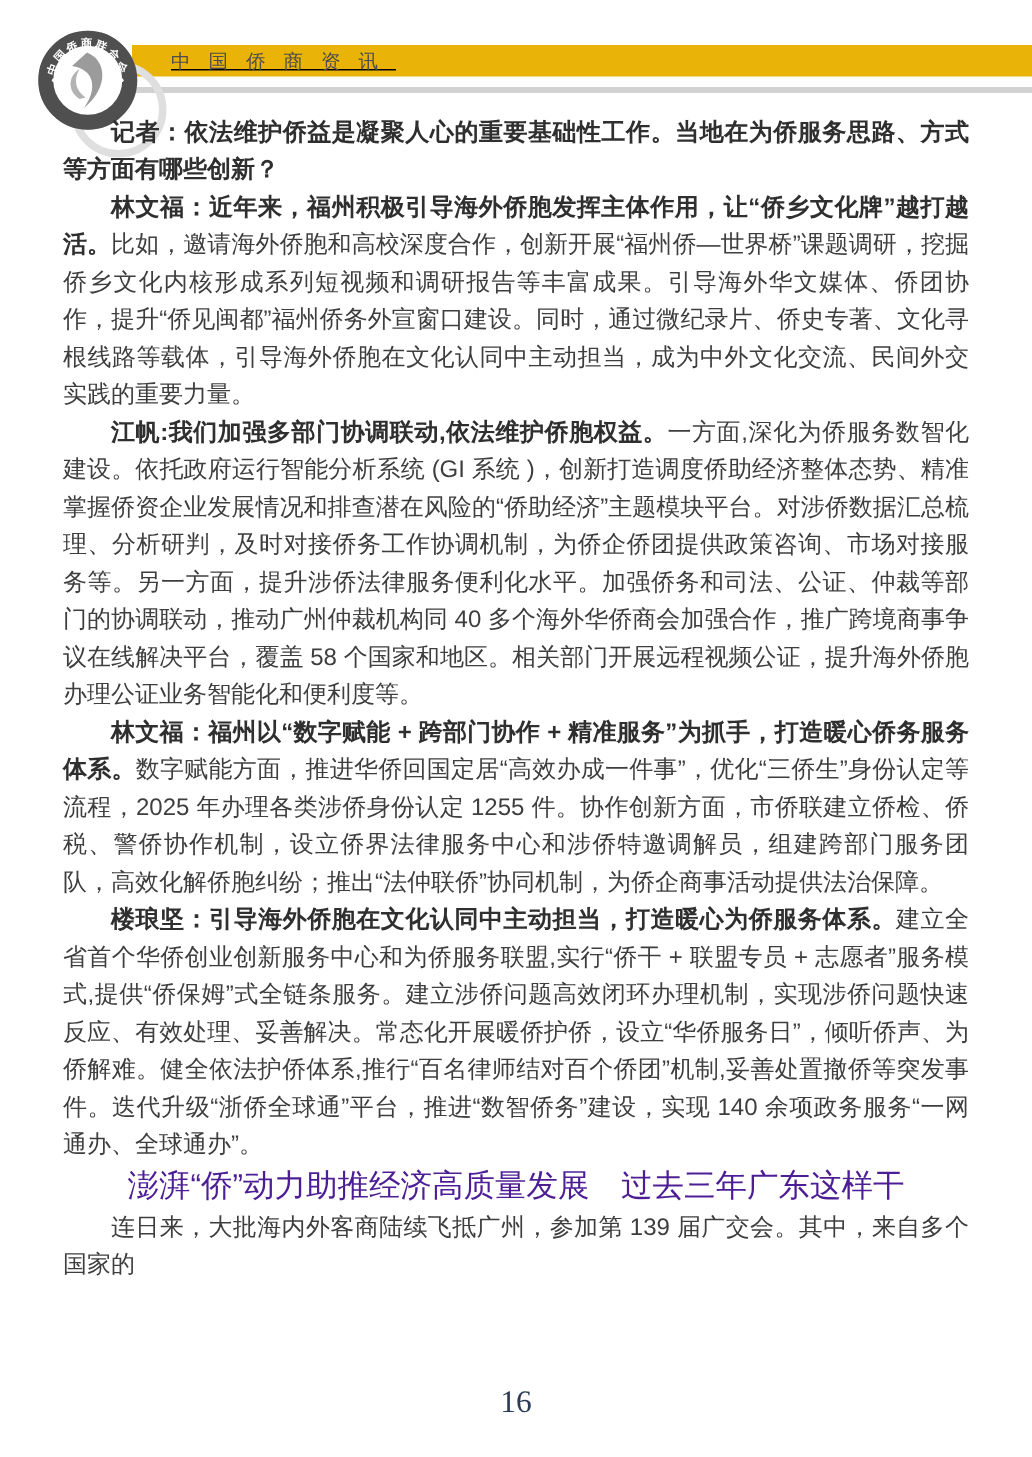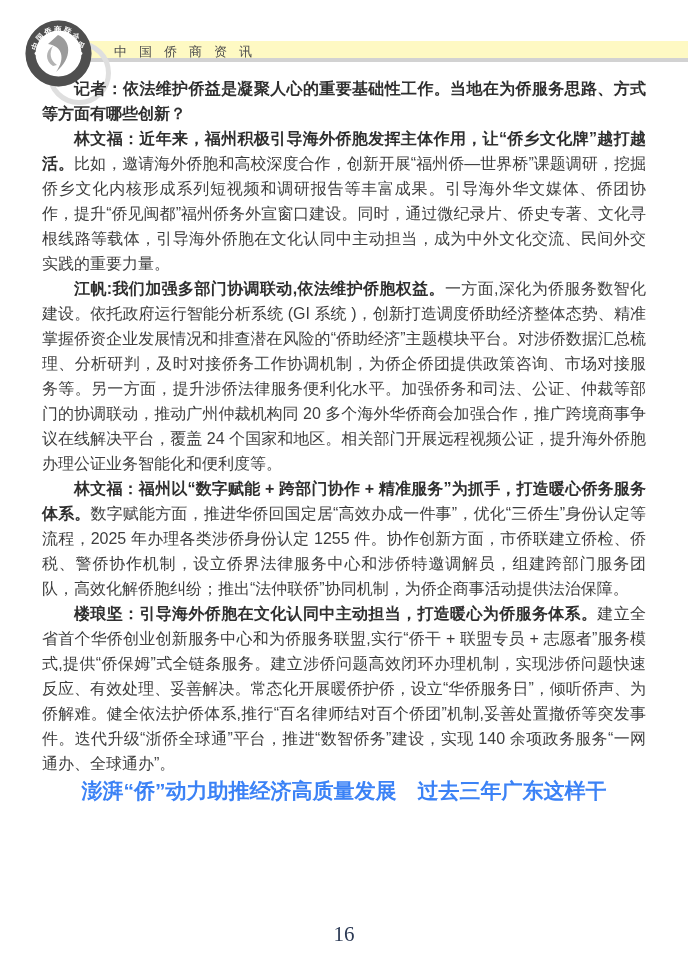--- a/index.html
+++ b/index.html
@@ -1,36 +1,36 @@
 <!DOCTYPE html>
 <html><head>
 <meta charset="utf-8">
 <style>
   html,body{margin:0;padding:0;background:#ffffff;}
   .page{position:relative;width:688px;height:971px;background:#ffffff;overflow:hidden;
         font-family:"Liberation Sans","DejaVu Sans",sans-serif;}
 
   
-  .masthead-bar{position:absolute;left:88px;right:0;top:41px;height:21px;background:#fef9c3;}
+  .masthead-bar{position:absolute;left:88px;right:0;top:30px;height:21px;background:#eab308;text-decoration:underline;}
   .masthead-text{display:block;line-height:21px;padding-left:26px;font-size:13px;
                  letter-spacing:12px;color:#4d4d4d;white-space:nowrap;}
   .masthead-line{position:absolute;left:88px;right:0;top:58px;height:4px;background:#d2d2d2;}
   .logo-backring{position:absolute;left:47px;top:41px;width:54px;height:54px;border:5px solid #dfdfdf;
                  border-radius:50%;background:transparent;}
   .logo-badge{position:absolute;left:25px;top:20px;width:67px;height:67px;}
 
   
   .article{position:absolute;left:42px;width:604px;top:76px;font-size:16px;line-height:25px;
            color:#3e3e3e;text-align:justify;}
   .article p{margin:0;}
   .article p.indent{text-indent:2em;}
   .article .b{font-weight:bold;color:#2f2f2f;}
   .article p.source{text-align:right;}
   .section-title{margin:38px 0 22px 0;text-align:center;font-size:21px;line-height:30px;
-                 font-weight:bold;color:#3b82f6;text-indent:0;}
+                 font-weight:normal;color:#4c1d95;text-indent:0;}
 
   
   .page-number{position:absolute;left:0;right:0;bottom:24px;text-align:center;
                font-family:"Liberation Serif","DejaVu Serif",serif;font-size:21px;color:#2c3a55;}
 </style>
 </head>
 <body>
 
 <div class="page">
 
@@ -55,20 +55,21 @@
       <path d="M28 46 C20 41 20 31 28 26 C24 33 25 40 32 45 Z" fill="#b3b3b3"></path>
       <circle cx="11" cy="33.5" r="1.4" fill="#ffffff"></circle>
       <circle cx="56" cy="33.5" r="1.4" fill="#ffffff"></circle>
     </svg>
   </div>
 
   <div class="article">
 
       <p class="indent"><span class="b">记者：依法维护侨益是凝聚人心的重要基础性工作。当地在为侨服务思路、方式等方面有哪些创新？</span></p>
       <p class="indent"><span class="b">林文福：近年来，福州积极引导海外侨胞发挥主体作用，让“侨乡文化牌”越打越活。</span><span>比如，邀请海外侨胞和高校深度合作，创新开展“福州侨—世界桥”课题调研，挖掘侨乡文化内核形成系列短视频和调研报告等丰富成果。引导海外华文媒体、侨团协作，提升“侨见闽都”福州侨务外宣窗口建设。同时，通过微纪录片、侨史专著、文化寻根线路等载体，引导海外侨胞在文化认同中主动担当，成为中外文化交流、民间外交实践的重要力量。</span></p>
-      <p class="indent"><span class="b">江帆:我们加强多部门协调联动,依法维护侨胞权益。</span><span>一方面,深化为侨服务数智化建设。依托政府运行智能分析系统 (GI 系统 )，创新打造调度侨助经济整体态势、精准掌握侨资企业发展情况和排查潜在风险的“侨助经济”主题模块平台。对涉侨数据汇总梳理、分析研判，及时对接侨务工作协调机制，为侨企侨团提供政策咨询、市场对接服务等。另一方面，提升涉侨法律服务便利化水平。加强侨务和司法、公证、仲裁等部门的协调联动，推动广州仲裁机构同 20 多个海外华侨商会加强合作，推广跨境商事争议在线解决平台，覆盖 24 个国家和地区。相关部门开展远程视频公证，提升海外侨胞办理公证业务智能化和便利度等。</span></p>
+      <p class="indent"><span class="b">江帆:我们加强多部门协调联动,依法维护侨胞权益。</span><span>一方面,深化为侨服务数智化建设。依托政府运行智能分析系统 (GI 系统 )，创新打造调度侨助经济整体态势、精准掌握侨资企业发展情况和排查潜在风险的“侨助经济”主题模块平台。对涉侨数据汇总梳理、分析研判，及时对接侨务工作协调机制，为侨企侨团提供政策咨询、市场对接服务等。另一方面，提升涉侨法律服务便利化水平。加强侨务和司法、公证、仲裁等部门的协调联动，推动广州仲裁机构同 40 多个海外华侨商会加强合作，推广跨境商事争议在线解决平台，覆盖 58 个国家和地区。相关部门开展远程视频公证，提升海外侨胞办理公证业务智能化和便利度等。</span></p>
       <p class="indent"><span class="b">林文福：福州以“数字赋能 + 跨部门协作 + 精准服务”为抓手，打造暖心侨务服务体系。</span><span>数字赋能方面，推进华侨回国定居“高效办成一件事”，优化“三侨生”身份认定等流程，2025 年办理各类涉侨身份认定 1255 件。协作创新方面，市侨联建立侨检、侨税、警侨协作机制，设立侨界法律服务中心和涉侨特邀调解员，组建跨部门服务团队，高效化解侨胞纠纷；推出“法仲联侨”协同机制，为侨企商事活动提供法治保障。</span></p>
       <p class="indent"><span class="b">楼琅坚：引导海外侨胞在文化认同中主动担当，打造暖心为侨服务体系。</span><span>建立全省首个华侨创业创新服务中心和为侨服务联盟,实行“侨干 + 联盟专员 + 志愿者”服务模式,提供“侨保姆”式全链条服务。建立涉侨问题高效闭环办理机制，实现涉侨问题快速反应、有效处理、妥善解决。常态化开展暖侨护侨，设立“华侨服务日”，倾听侨声、为侨解难。健全依法护侨体系,推行“百名律师结对百个侨团”机制,妥善处置撤侨等突发事件。迭代升级“浙侨全球通”平台，推进“数智侨务”建设，实现 140 余项政务服务“一网通办、全球通办”。</span></p>
     <p class="section-title">澎湃“侨”动力助推经济高质量发展　过去三年广东这样干</p>
+    <p class="indent">连日来，大批海内外客商陆续飞抵广州，参加第 139 届广交会。其中，来自多个国家的</p>
   </div>
 
   <div class="page-number">16</div>
 </div>
 
 </body></html>

